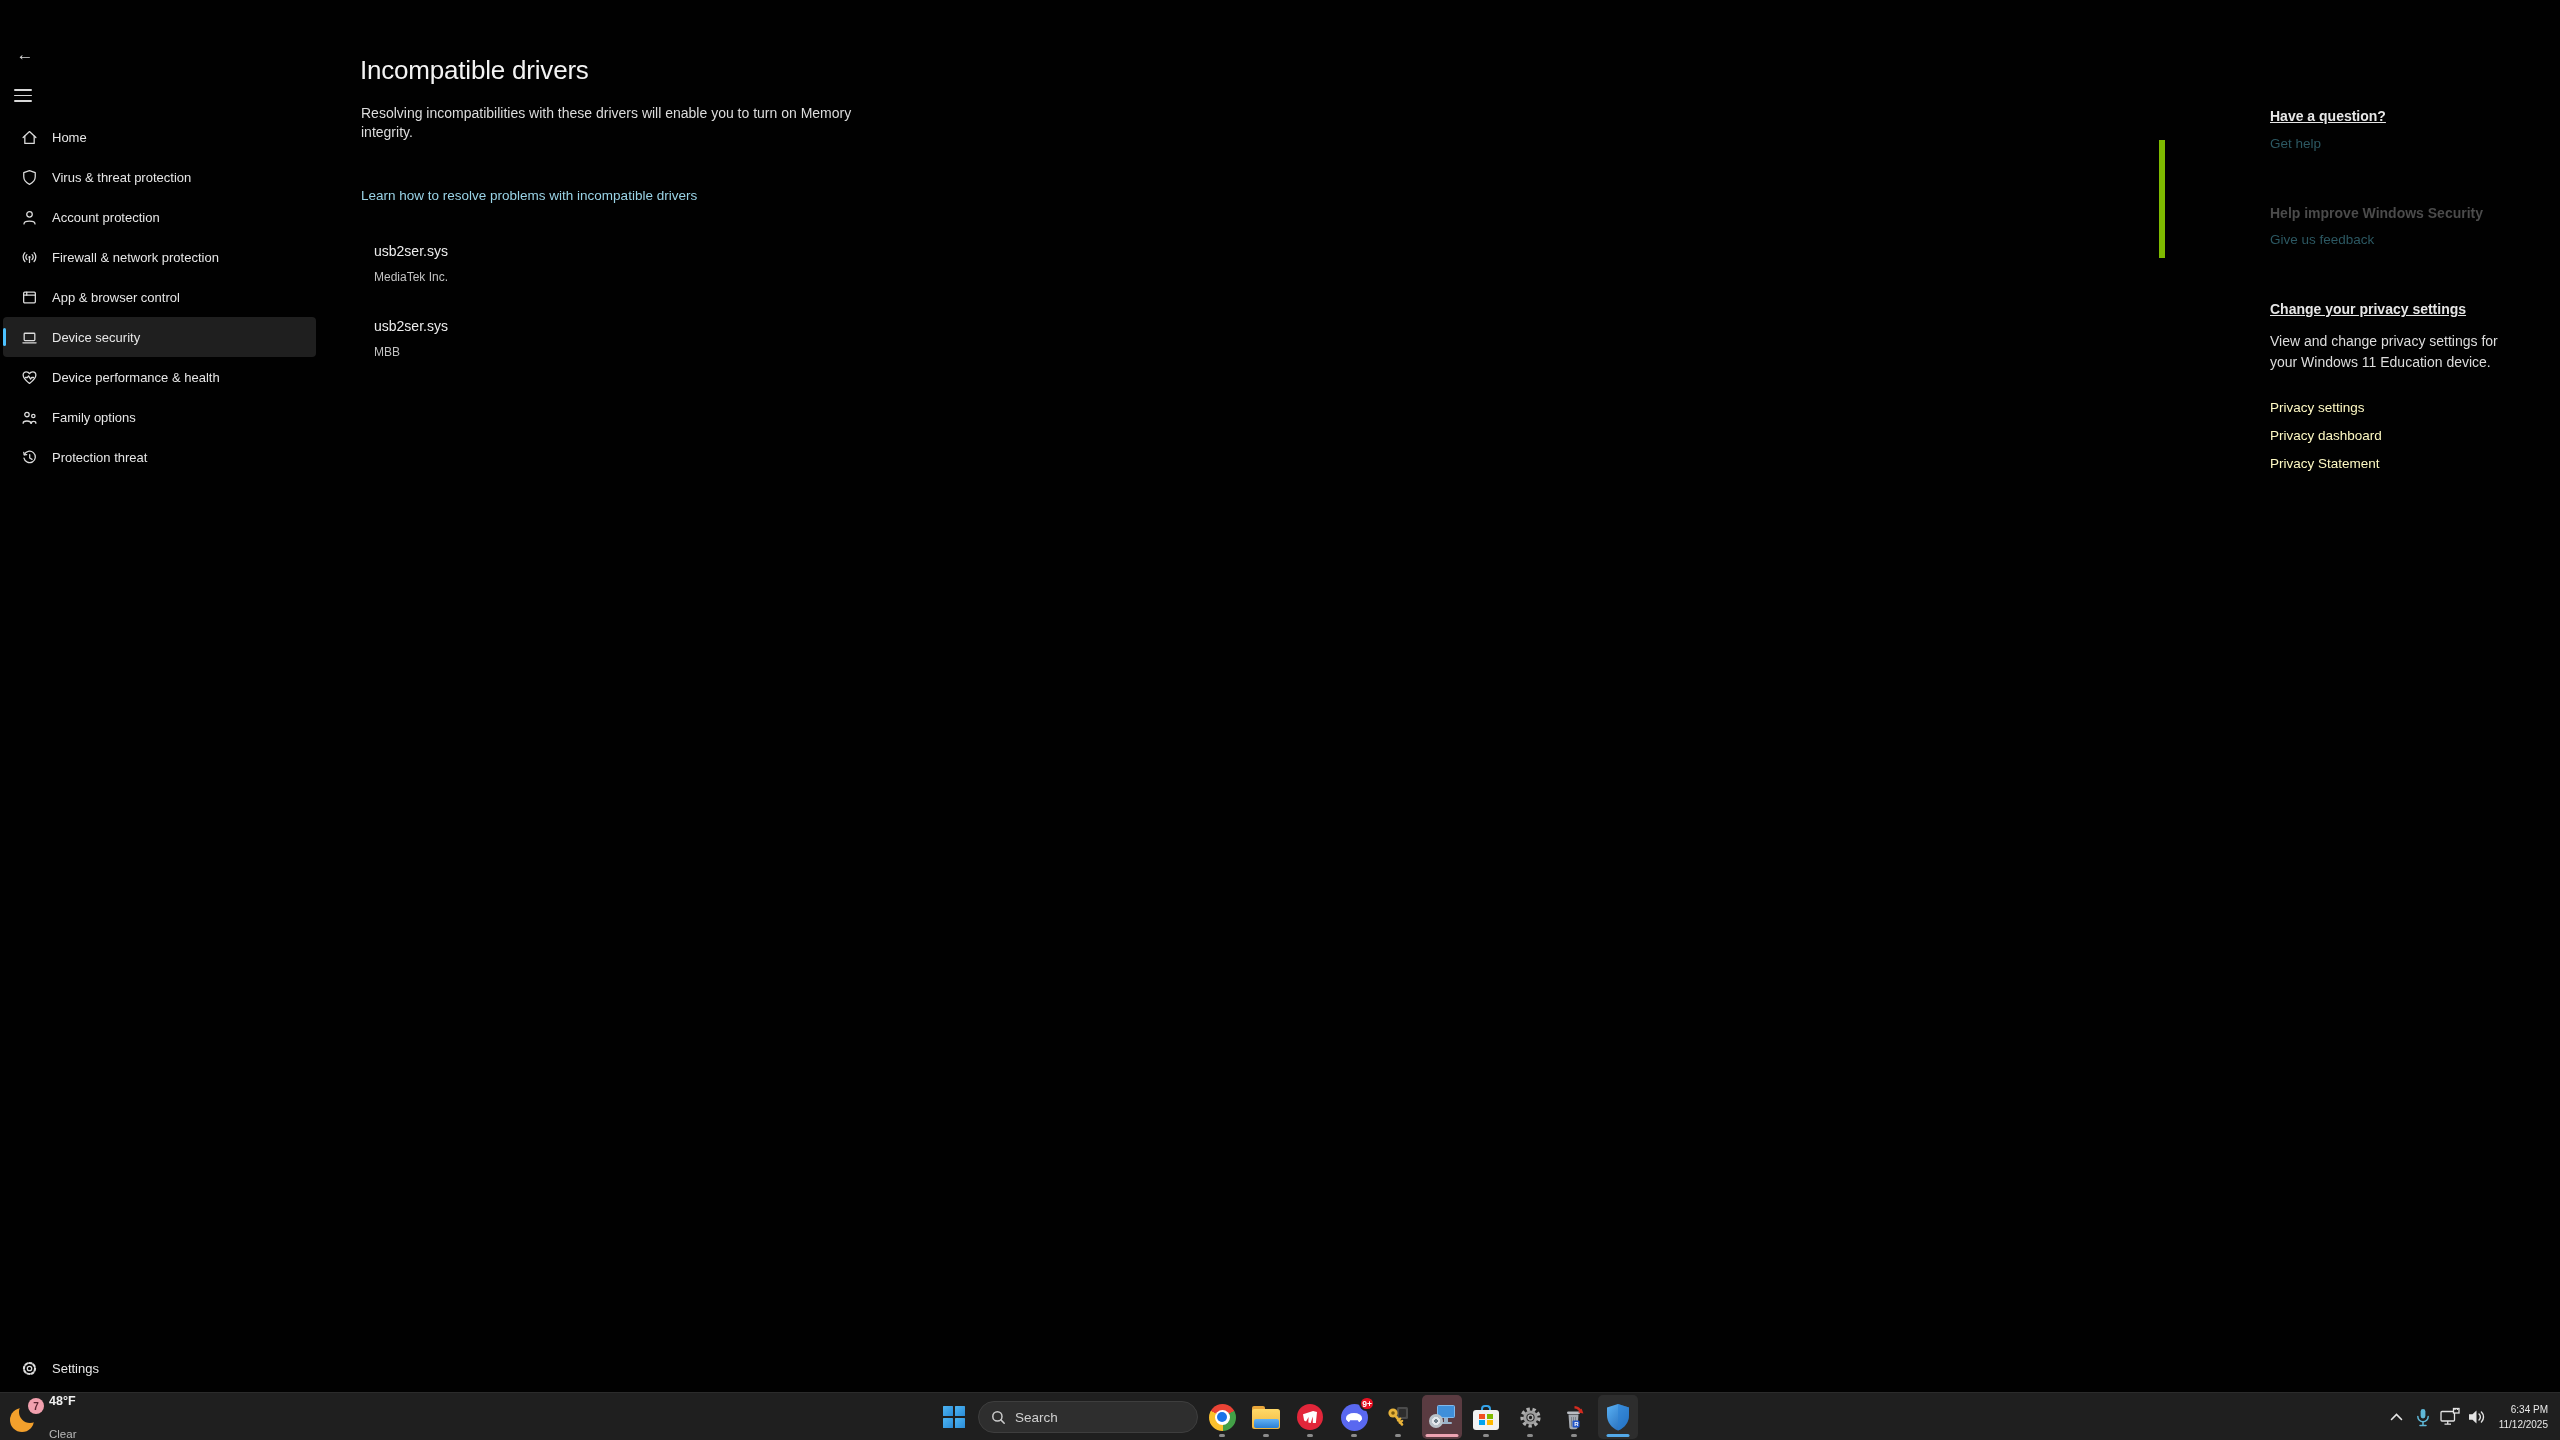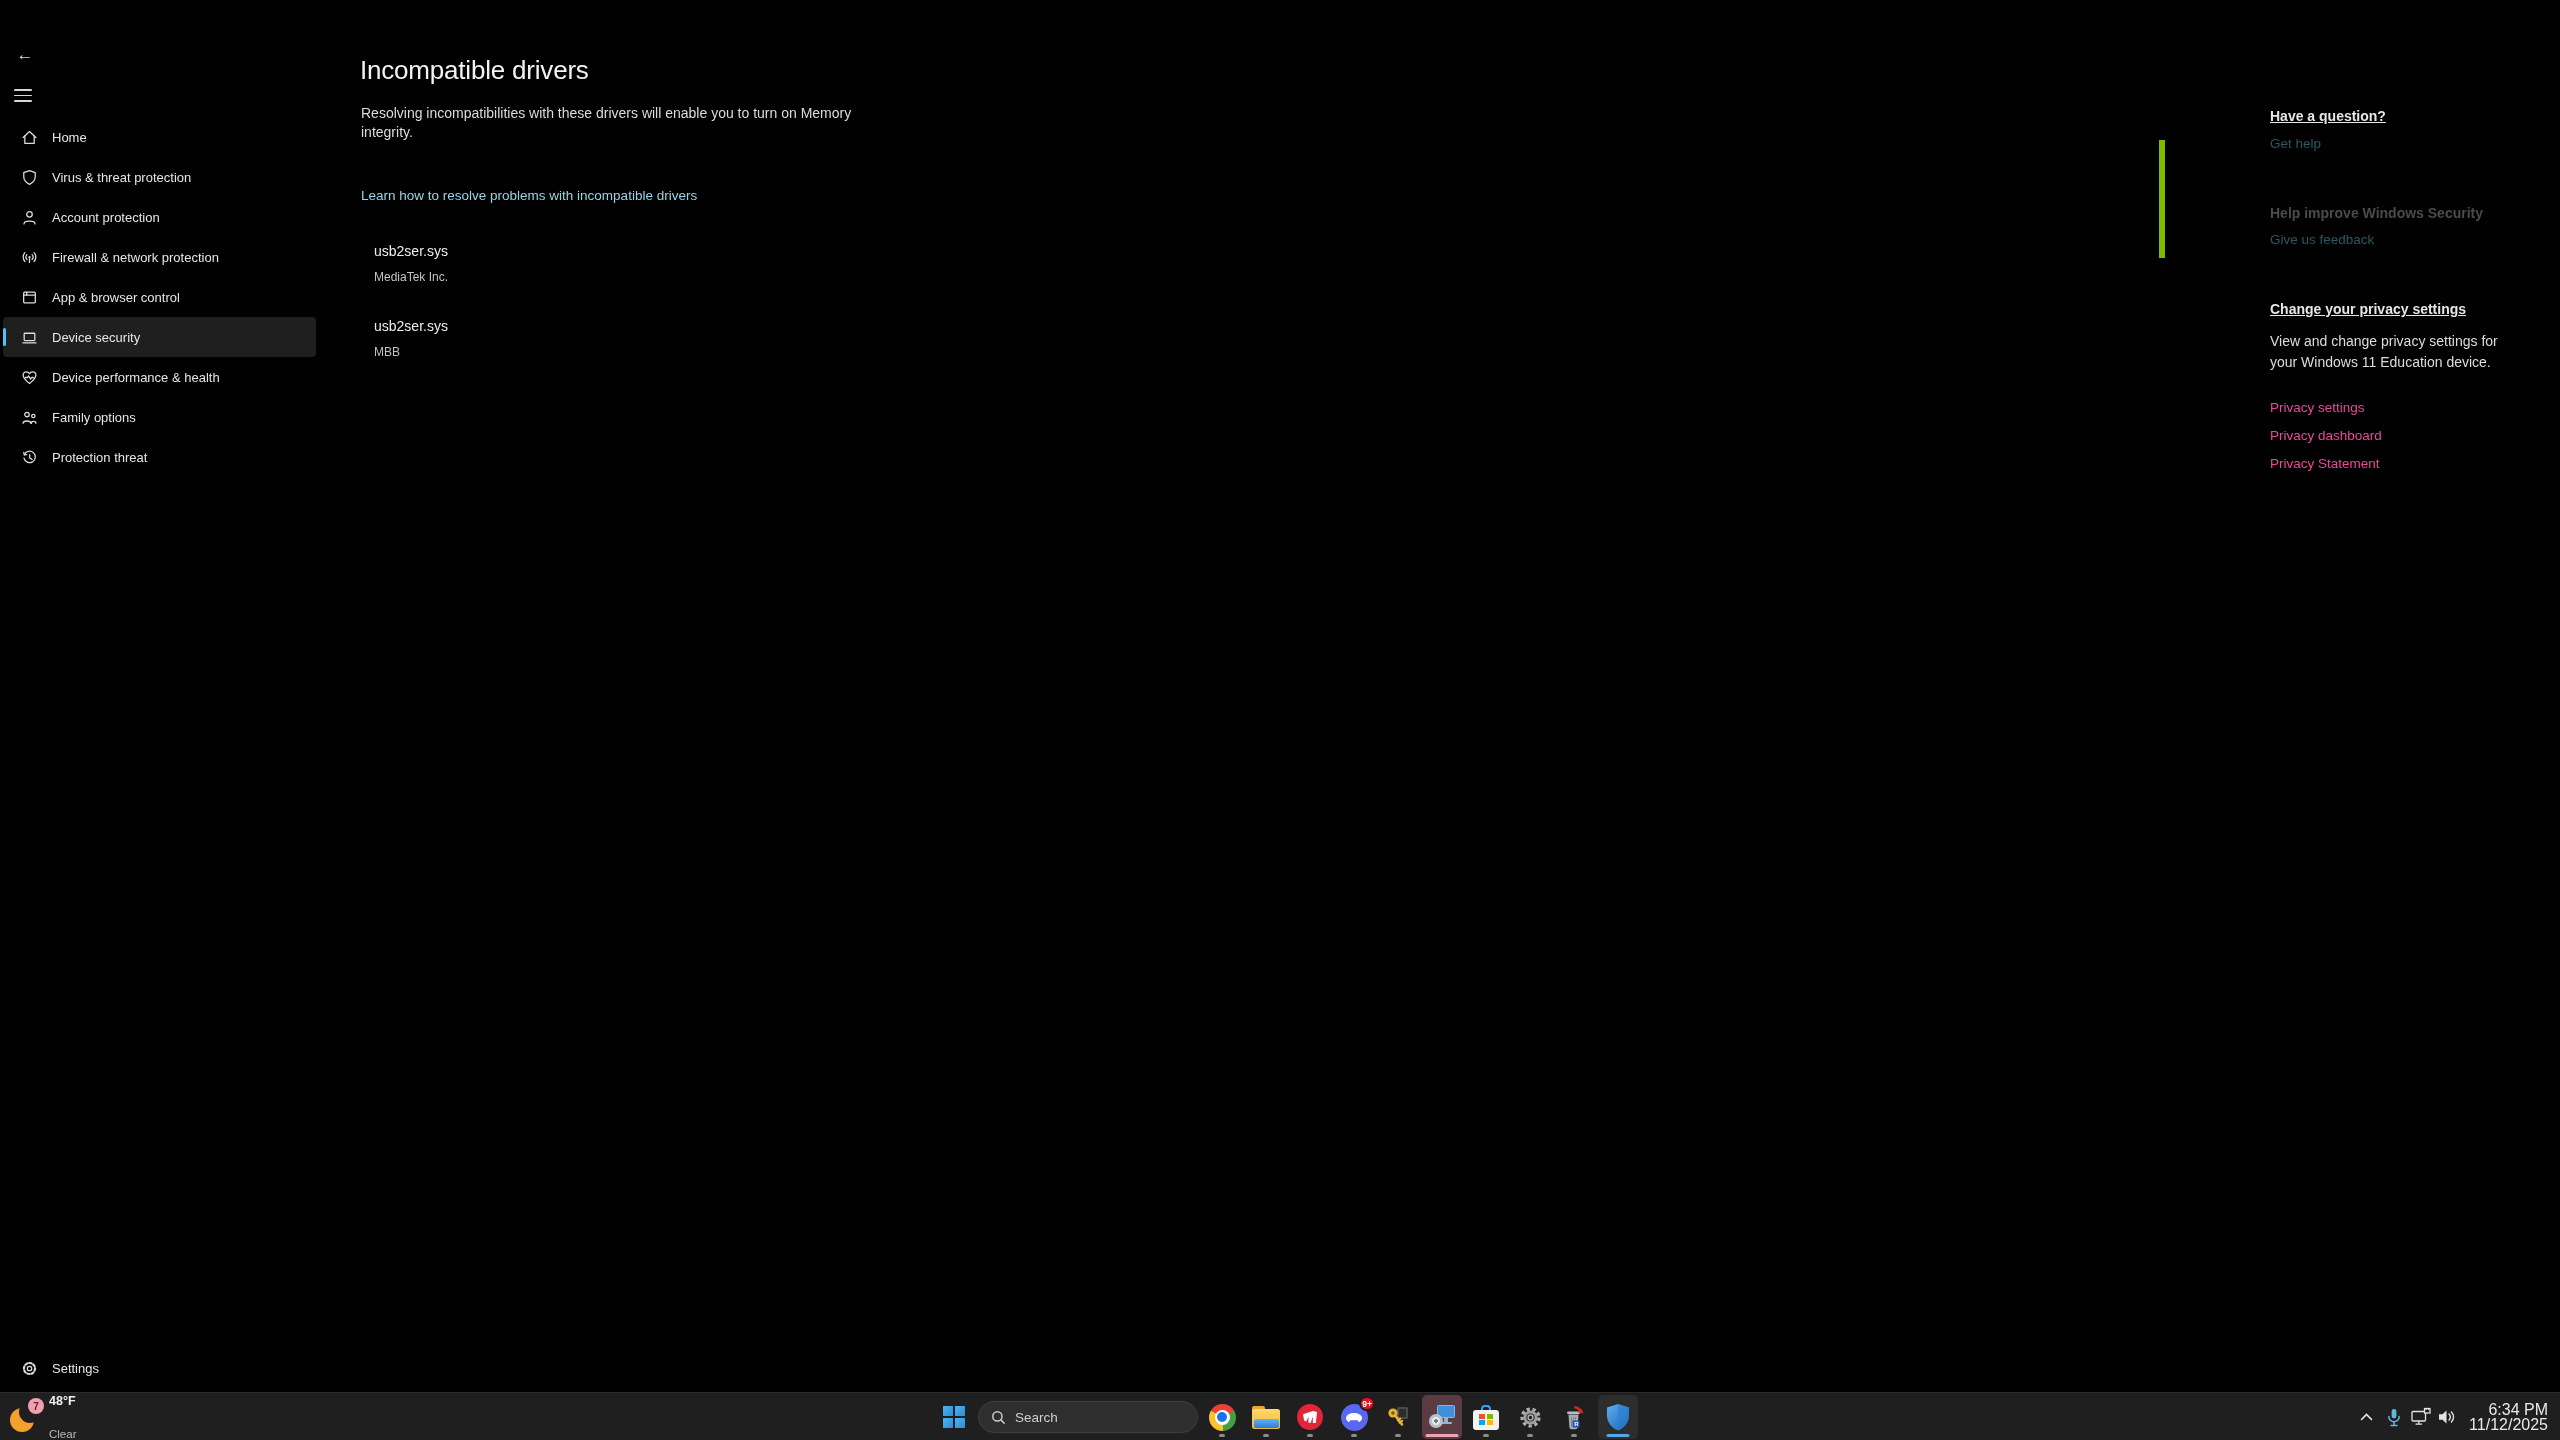--- a/index.html
+++ b/index.html
@@ -44,21 +44,21 @@
   
   .green-bar { position:absolute; left:2159px; top:140px; width:6px; height:118px; background:#7eba00; }
   .rp { position:absolute; left:2270px; }
   .rp-h { font-size:14px; font-weight:700; color:#e6e6e6;text-decoration:underline; }
   .rp-q { top:108px; }
   .rp-gethelp { top:136px; font-size:13.5px; color:#2c5862; cursor:pointer; }
   .rp-improve { top:205px; font-size:14px; font-weight:700; color:#4b4b4b; }
   .rp-feedback { top:232px; font-size:13.5px; color:#2c5862; cursor:pointer; }
   .rp-privacy { top:301px; }
   .rp-ptext { top:331px; width:228px; font-size:14px; line-height:20.5px; color:#dddddd; }
-  .rp-link { font-size:13.5px; color:#ec4899; cursor:pointer; }
+  .rp-link { font-size:13.5px; color:#fef9c3; cursor:pointer; }
   .rp-l1 { top:400px; } .rp-l2 { top:428px; } .rp-l3 { top:456px; }
 
   
   .taskbar { position:absolute; left:0; bottom:0; width:2560px; height:48px; background:#1f1f1f; border-top:1px solid #2b2b2b; }
   .tb-center { position:absolute; left:934px; top:0; height:48px; display:flex; align-items:center; gap:4px; }
   .tbicon { position:relative; width:40px; height:44px; display:flex; align-items:center; justify-content:center; border-radius:5px; }
   .run-dot { position:absolute; bottom:2px; left:50%; transform:translateX(-50%); width:6px; height:3px; border-radius:2px; background:#8b8b8b; }
   .run-bar-pink { position:absolute; bottom:2px; left:50%; transform:translateX(-50%); width:33px; height:3.5px; border-radius:2px; background:#eda4b2; }
   .run-bar-blue { position:absolute; bottom:2px; left:50%; transform:translateX(-50%); width:23px; height:3.5px; border-radius:2px; background:#53a9e8; }
   .tbicon.app-active { background:#2d2d2d; }
@@ -98,21 +98,21 @@
 
   .store-ic { position:relative; width:26px; height:25px; }
   .store-ic .handle { position:absolute; left:8px; top:0; width:10px; height:7px; border:2px solid #35a3e8; border-bottom:none; border-radius:4px 4px 0 0; }
   .store-ic .bag { position:absolute; left:0; top:5px; width:26px; height:20px; background:#f2f2f2; border-radius:3px; }
   .store-ic .grid { position:absolute; left:6px; top:9px; width:14px; height:12px; display:grid; grid-template-columns:6px 6px; grid-template-rows:5px 5px; gap:1.5px; }
   .store-ic .grid i:nth-child(1){background:#f25022;} .store-ic .grid i:nth-child(2){background:#7fba00;}
   .store-ic .grid i:nth-child(3){background:#00a4ef;} .store-ic .grid i:nth-child(4){background:#ffb900;}
 
   .tray { position:absolute; right:0; top:0; height:48px; display:flex; align-items:center; padding-right:12px; }
   .tray-btn { width:27px; height:40px; display:flex; align-items:center; justify-content:center; border-radius:4px; }
-  .clock { margin-left:8px; text-align:right; font-size:16px; line-height:15px; color:#e9e9e9; }
+  .clock { margin-left:8px; text-align:right; font-size:10px; line-height:15px; color:#e9e9e9; }
 
   .weather { position:absolute; left:6px; top:0; height:48px; display:flex; align-items:center; }
   .moon-wrap { position:relative; width:36px; height:38px; }
   .wbadge { position:absolute; top:0px; right:-2px; width:16px; height:16px; border-radius:50%; background:#f2a0ae; color:#5c2430; font-size:10px; font-weight:700; display:flex; align-items:center; justify-content:center; z-index:2; }
   .wtemp { margin-left:7px; }
   .wtemp .t { font-size:12.5px; font-weight:700; color:#f0f0f0; }
   .wtemp .c { font-size:11.5px; color:#b9b9b9; margin-top:20px;text-align:center; }
 </style>
 </head>
 <body>

